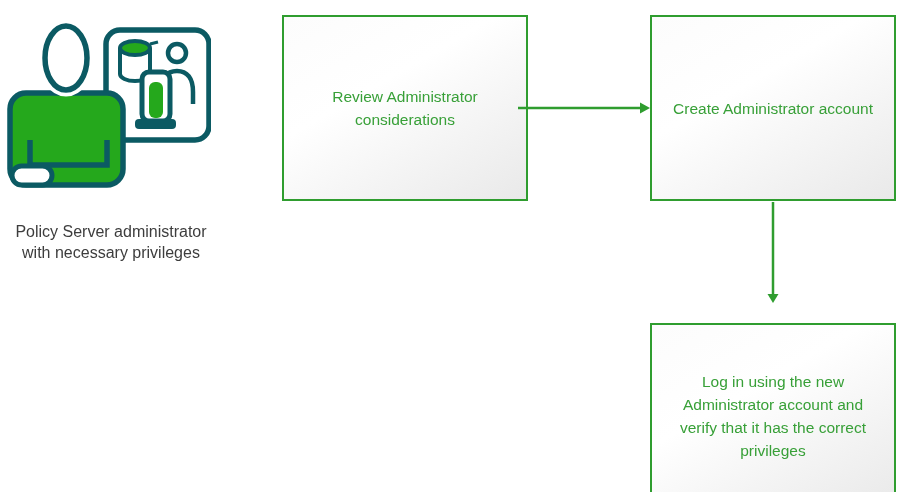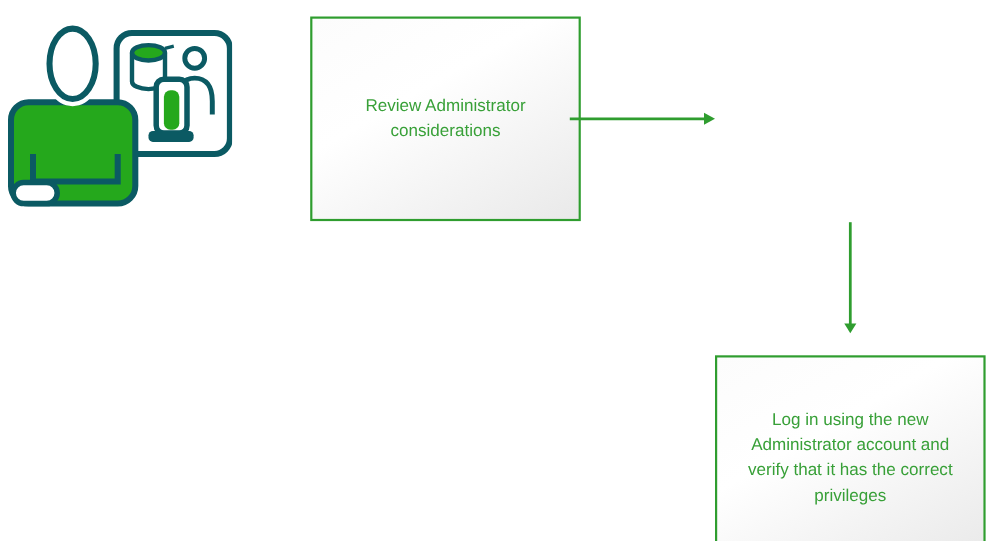--- a/index.html
+++ b/index.html
@@ -95,23 +95,27 @@
       <g>
         <rect class="tl gf" x="4" y="85" width="113" height="92" rx="16" stroke-width="5.5"></rect>
         <path class="tl" d="M24,132 V157 H101 V132" fill="none" stroke-width="5.5"></path>
         <rect class="tl" x="6" y="158" width="40" height="19" rx="9.5" fill="#ffffff" stroke-width="5"></rect>
         <ellipse cx="60" cy="50" rx="21" ry="32" fill="#ffffff" stroke="#ffffff" stroke-width="13"></ellipse>
         <ellipse class="tl" cx="60" cy="50" rx="21" ry="32" fill="#ffffff" stroke-width="5.5"></ellipse>
       </g>
     </svg>
   </div>
 
+  <div class="caption">Policy Server administrator with necessary privileges</div>
 
   <div class="step-box" id="box-step1">
     <span>Review Administrator considerations</span>
+  </div>
+  <div class="step-box" id="box-step2">
+    <span>Create Administrator account</span>
   </div>
   <div class="step-box" id="box-step3">
     <span>Log in using the new Administrator account and verify that it has the correct privileges</span>
   </div>
 
   <svg class="connectors" viewBox="0 0 901 492">
     <g>
       <line class="conn-line" x1="518" y1="108" x2="641" y2="108"></line>
       <polygon class="conn-head" points="640,102.5 650,108 640,113.5"></polygon>
     </g>

